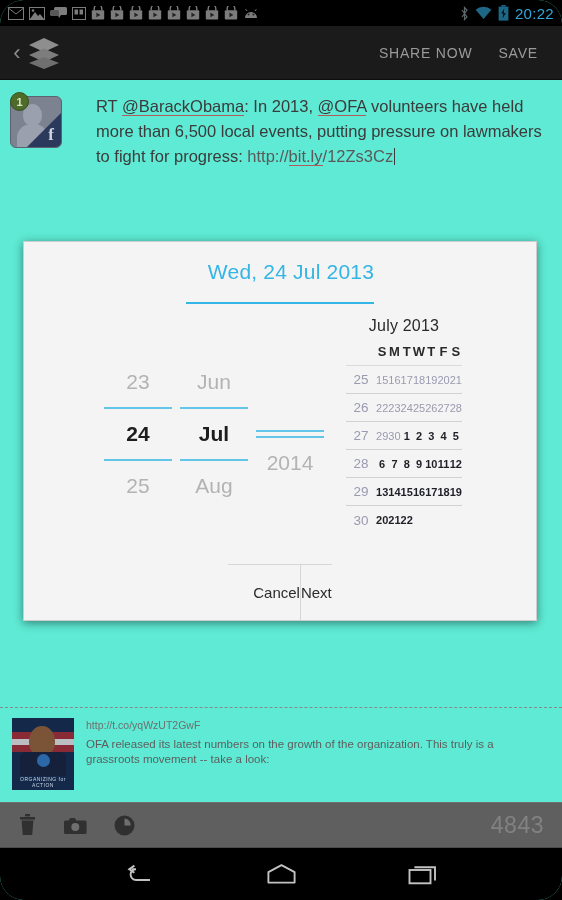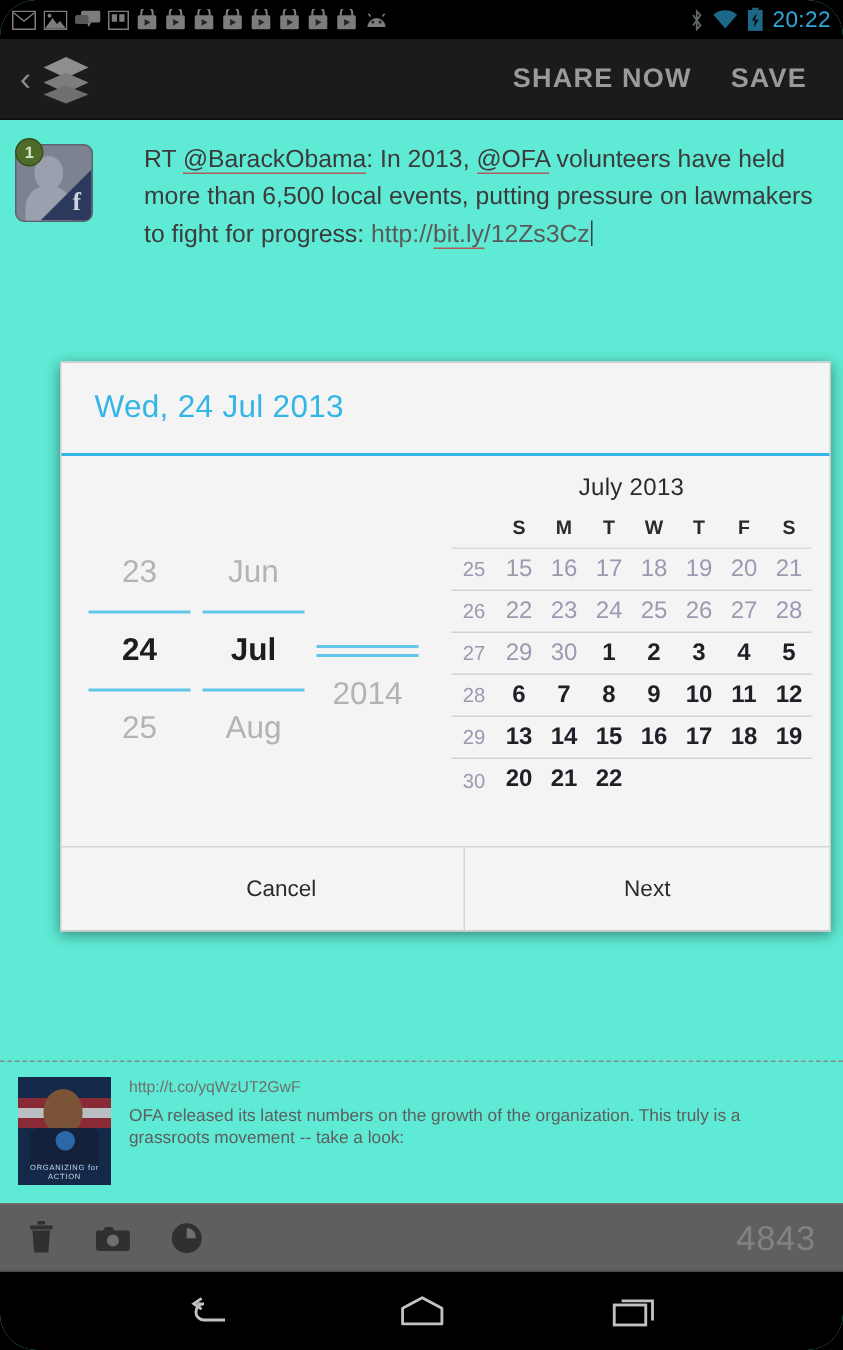--- a/index.html
+++ b/index.html
@@ -48,21 +48,21 @@
     width:22px; margin-left:6px;
     color:#8d8d8d; font-size:22px; line-height:1;
     text-align:center;
   }
   #app-logo { margin-left:-2px; display:flex; align-items:center; }
   #actionbar-actions {
     margin-left:auto; display:flex; align-items:center;
     gap:26px; padding-right:24px;
   }
   .ab-action {
-    color:#9a9a9a; font-size:18px; font-weight:bold;
+    color:#9a9a9a; font-size:14px; font-weight:normal;
     letter-spacing:.8px;
   }
 
   
   #compose {
     position:absolute; top:80px; left:0;
     width:562px; height:90px;
     display:flex; padding:12px 14px 0 10px;
   }
   #avatar-wrap { position:relative; width:56px; height:56px; flex:0 0 56px; }
@@ -108,26 +108,26 @@
   #compose-text .mention { border-bottom:1px solid #b05a5a; }
   #compose-text .urlpart { color:#5a5a5a; }
   #compose-text .urlmid { color:#5a5a5a; border-bottom:1px solid #b05a5a; }
   #caret {
     display:inline-block; width:1px; height:17px;
     background:#3b3b3b; vertical-align:-3px; margin-left:1px;
   }
 
   
   #dialog {
-    position:absolute; left:40px; top:241px;
+    position:absolute; left:23px; top:241px;
     width:514px; height:380px;
     background:#f4f4f4;
     border:1px solid #cdcdcd;
     box-shadow:0 2px 9px rgba(0,0,0,.45);
-    display:flex; flex-direction:column;
+    display:flex; flex-direction:column;align-items:center;
   }
   #dialog-title-bar {
     height:62px; display:flex; align-items:center;
     padding-left:22px;
     border-bottom:2px solid #33b5e5;
   }
   #dialog-title {
     color:#33b5e5; font-size:21px; letter-spacing:.2px;
   }
   #dialog-body { flex:1; display:flex; }
@@ -168,21 +168,21 @@
   .cal-row {
     display:grid; grid-template-columns:30px repeat(7,1fr);
     align-items:center; height:28px;
     border-bottom:1px solid #d2d2d2;
   }
   .cal-row:last-child { border-bottom:none; }
   .wk {
     text-align:center; font-size:13.5px; color:#9a9ab0;
   }
   .day {
-    text-align:center; font-size:16px;
+    text-align:center; font-size:11px;
   }
   .day.active { color:#1f1f27; font-weight:bold; }
   .day.dim { color:#9a9ab0; }
   .day.blank { color:transparent; }
 
   
   #dialog-footer {
     height:56px; display:flex;
     border-top:1px solid #d6d6d6;
   }

